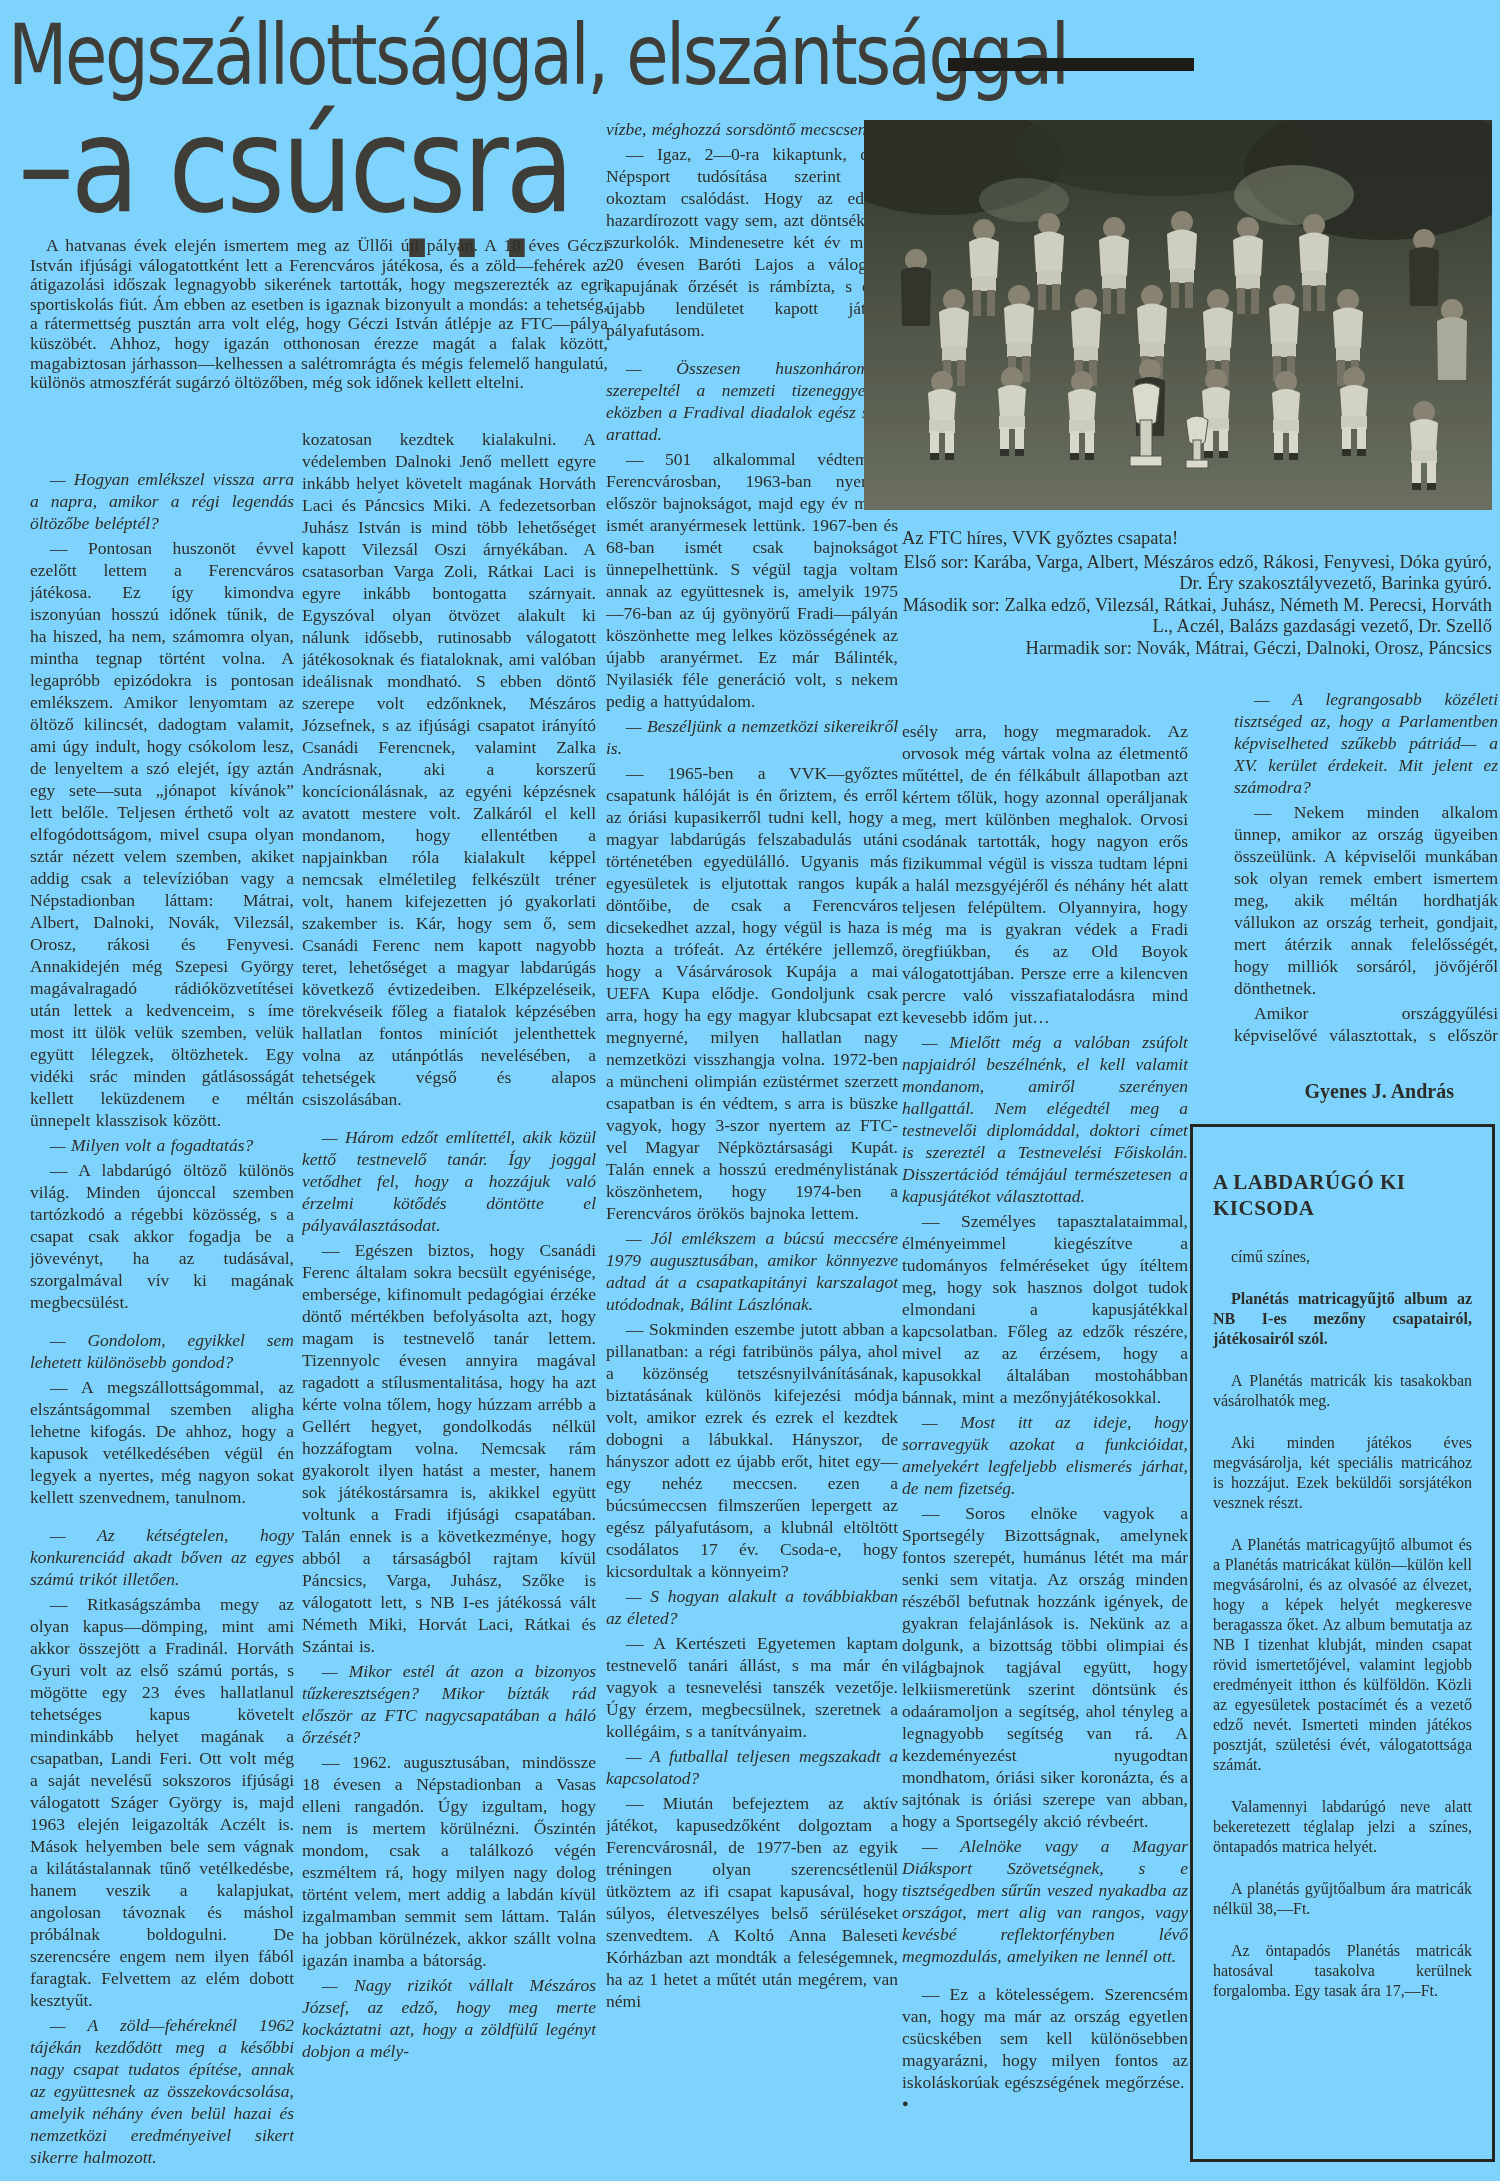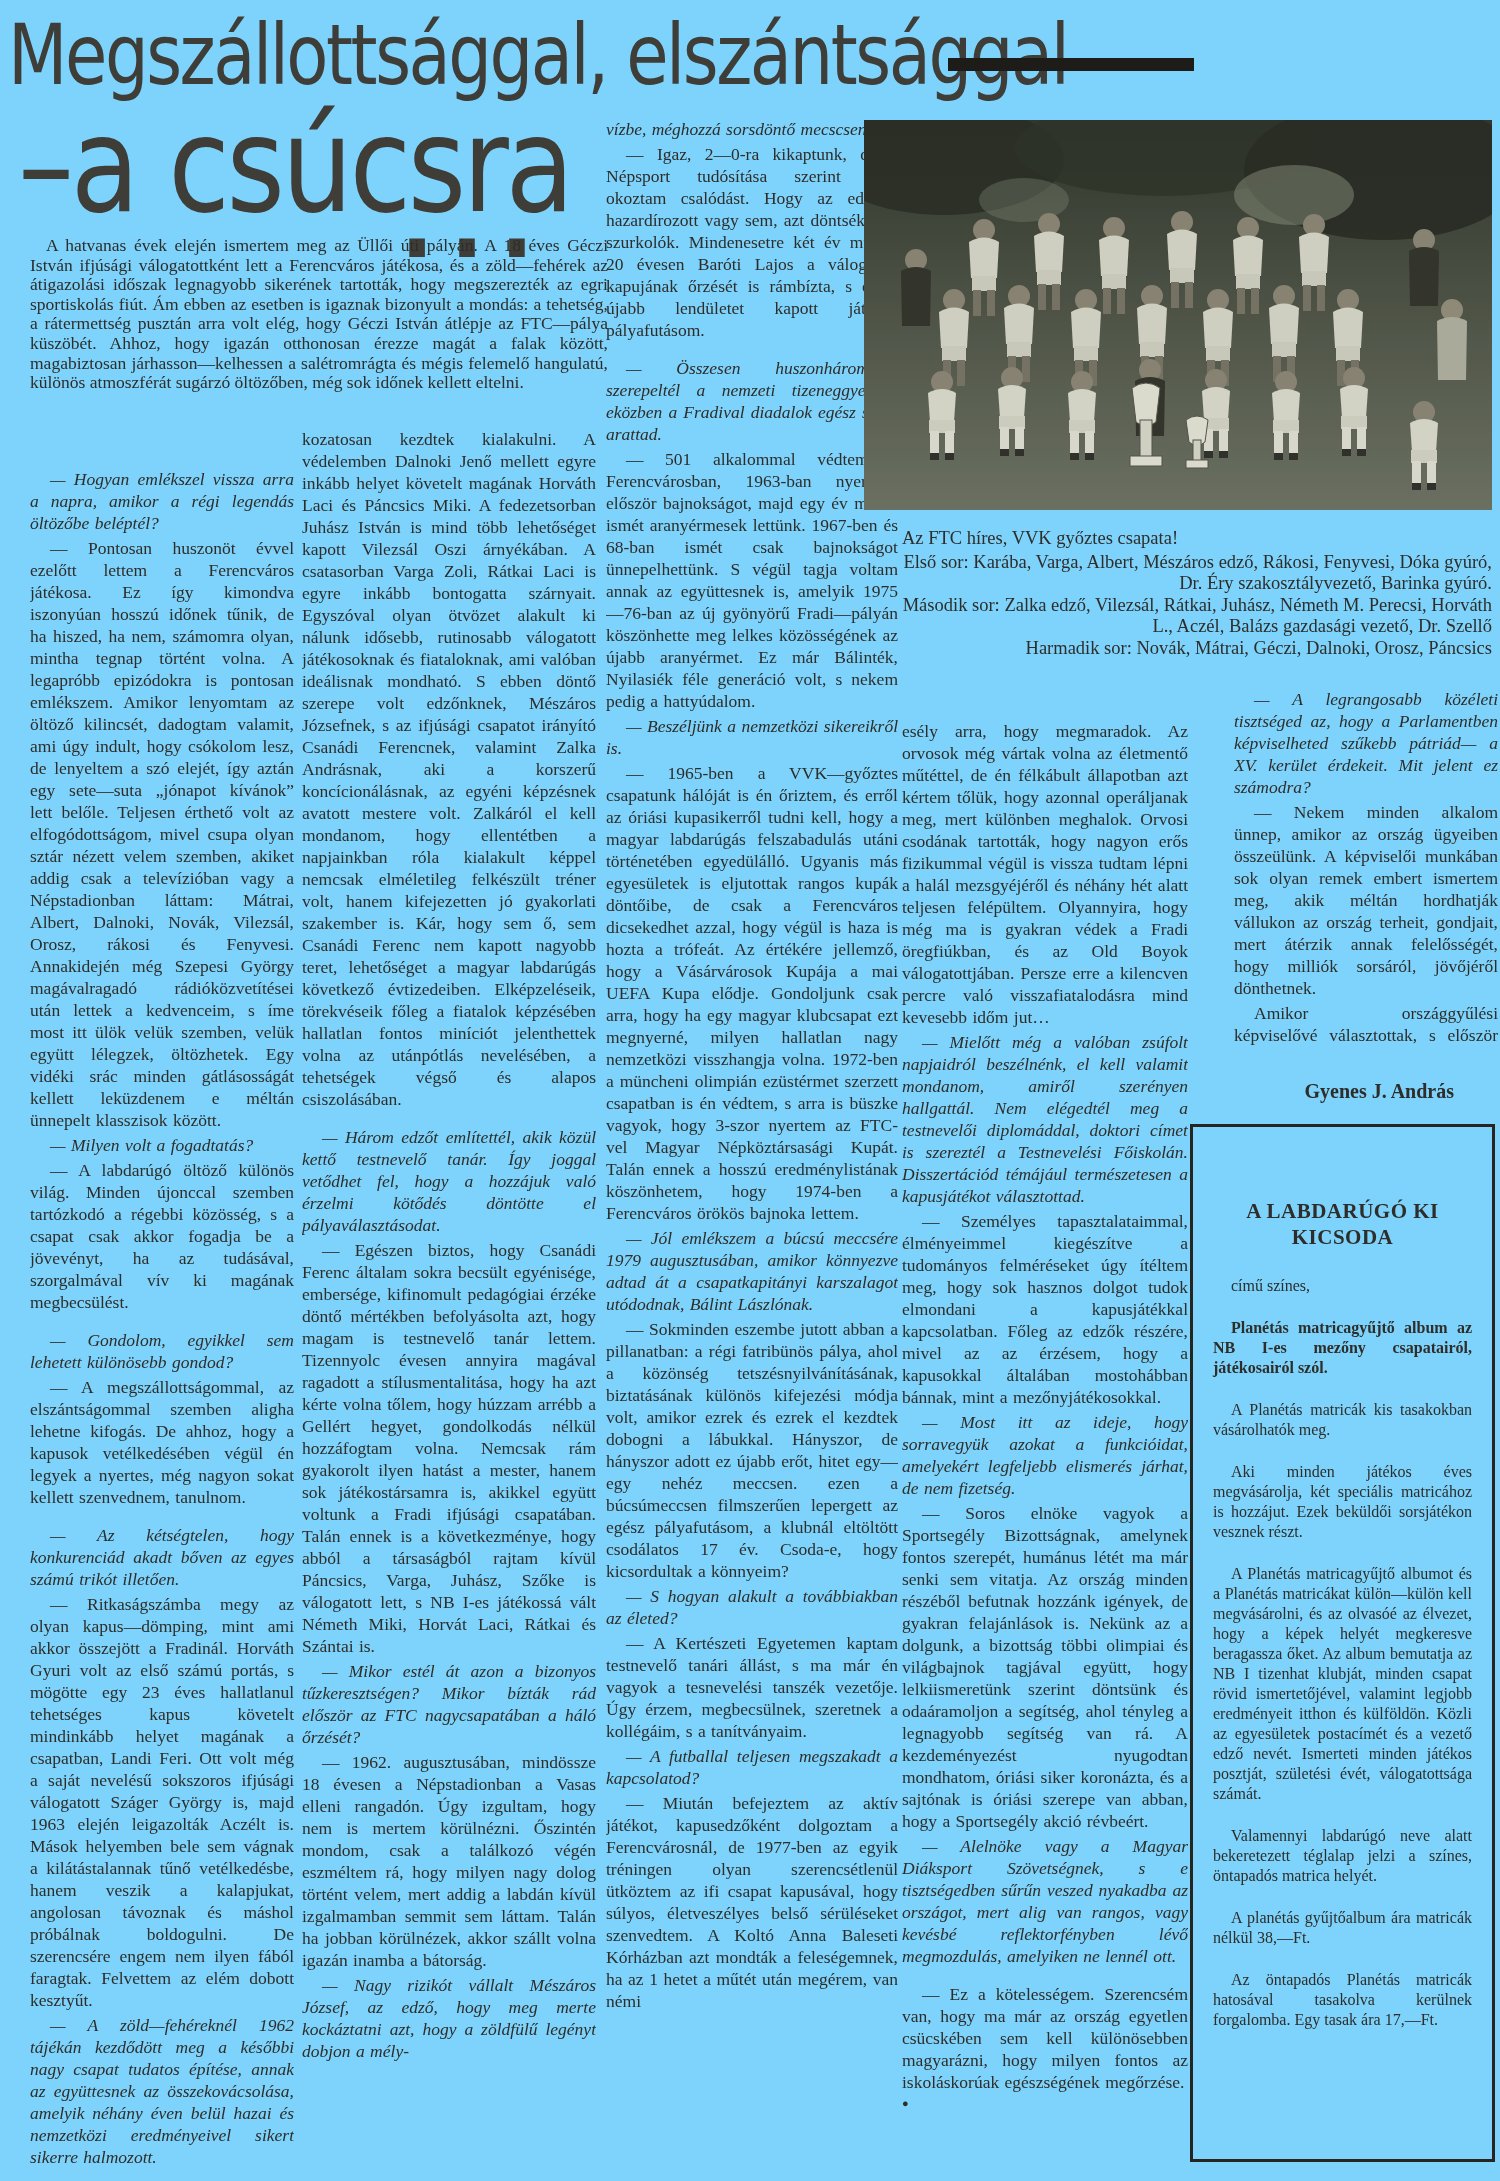--- a/index.html
+++ b/index.html
@@ -37,21 +37,21 @@
   
   .caption{position:absolute;left:902px;top:528px;width:590px;font-size:18.5px;line-height:21.5px;}
   .caption .cap-title{margin-bottom:2px;}
   .caption .line{text-align:right;}
   
   .byline{position:absolute;left:1190px;top:1048px;width:264px;text-align:right;
           font-weight:bold;font-size:20px;margin-top:32px;}
   
   .kbox{position:absolute;left:1190px;top:1124px;width:305px;height:1038px;box-sizing:border-box;
         border:3px solid #26251f;padding:10px 20px;font-size:16px;line-height:20px;overflow:hidden;}
-  .kbox-title{margin:61px 0 26px 0;text-align:center;font-weight:bold;font-size:21px;
+  .kbox-title{margin:32px 0 26px 0;font-weight:bold;font-size:21px;
         line-height:26px;letter-spacing:.5px;}
   .kbox .para{text-indent:18px;margin-bottom:2px;margin-top:22px;}
 </style>
 </head>
 <body>
 
 <div class="page">
 
   <div class="hl1">Megszállottsággal, elszántsággal</div>
   <div class="hl2">–a csúcsra</div>

